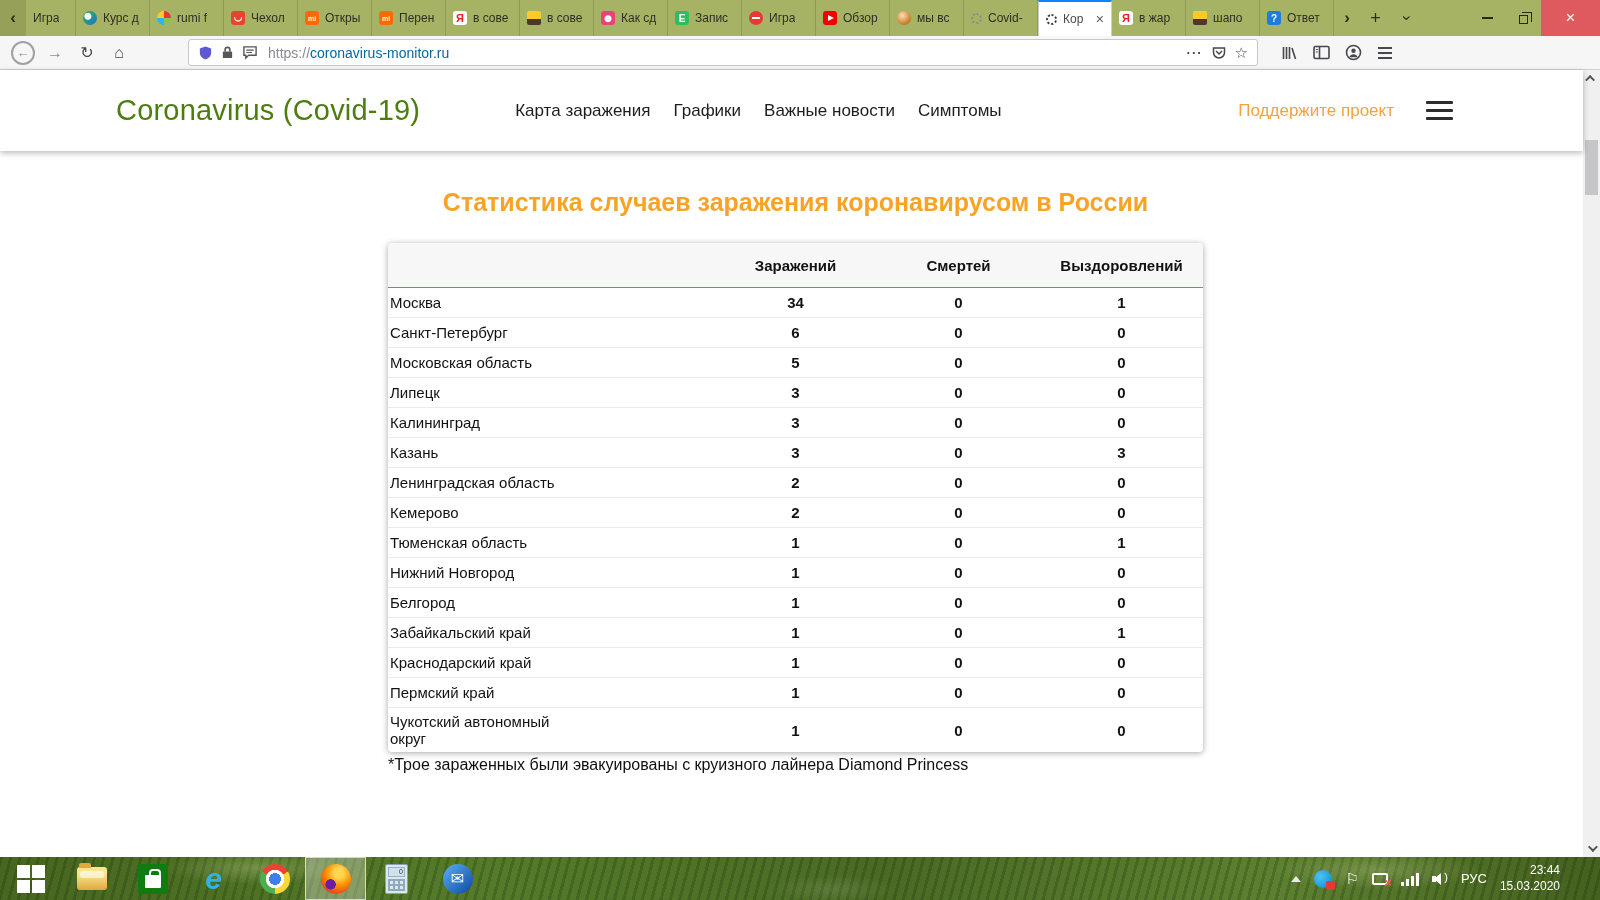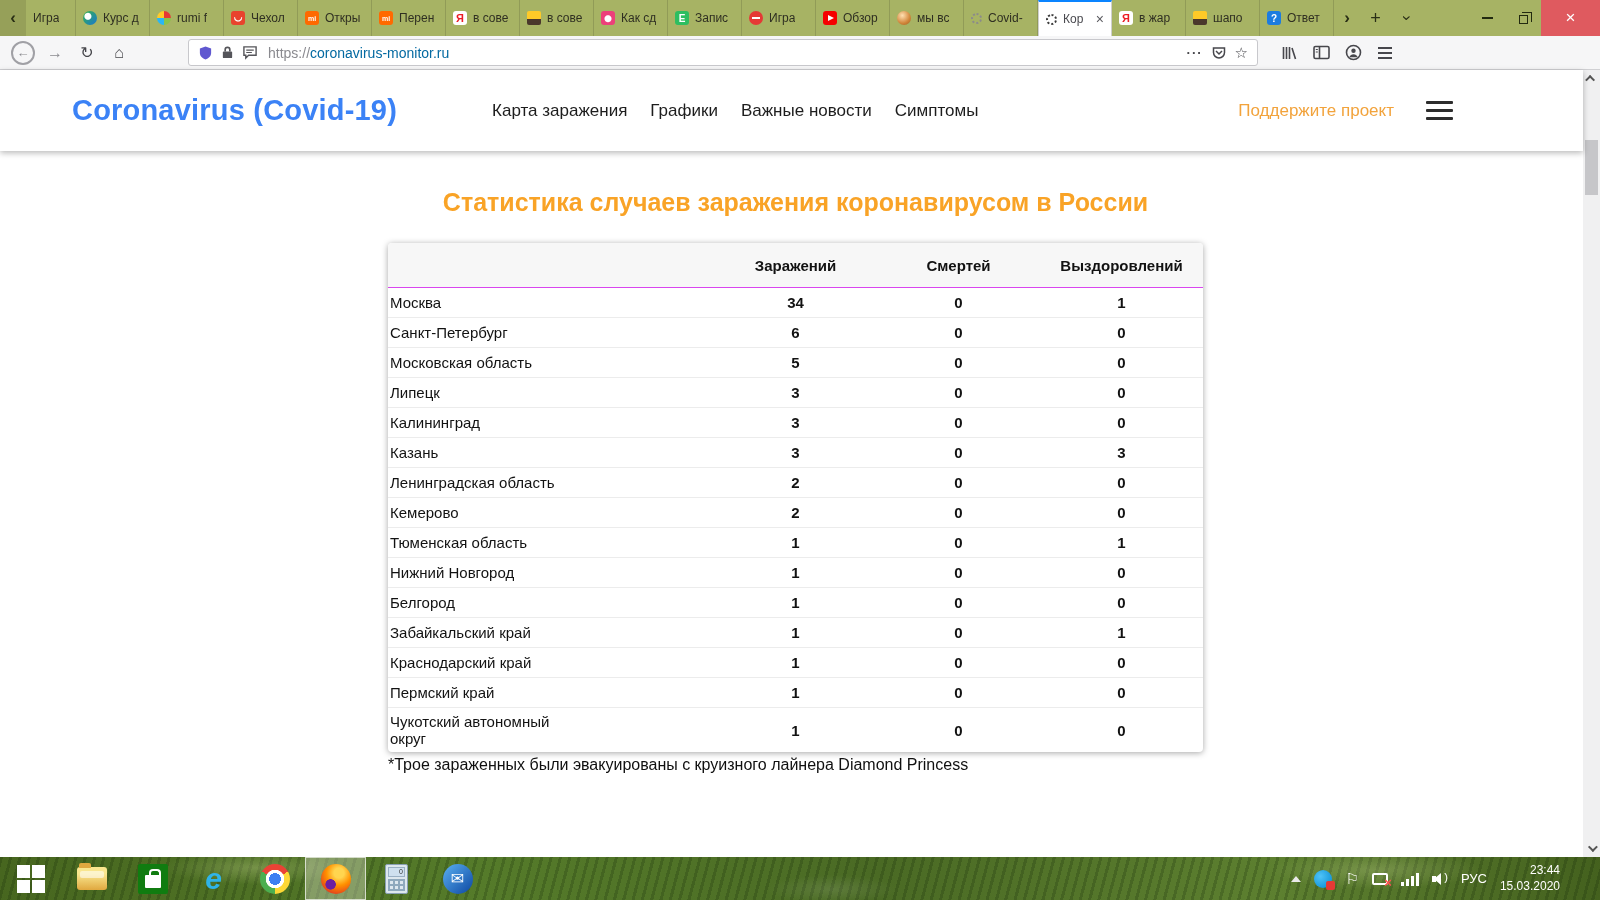--- a/index.html
+++ b/index.html
@@ -110,21 +110,21 @@
   .sb-arrow { position:absolute; left:0; right:0; height:17px; display:flex; align-items:center; justify-content:center; }
   .sb-arrow.up { top:0; } .sb-arrow.down { bottom:0; }
   .sb-arrow i { width:7px; height:7px; border-left:2px solid #555; border-top:2px solid #555; transform:rotate(45deg) translateY(2px); }
   .sb-arrow.down i { transform:rotate(225deg) translateY(2px); }
   .sb-thumb { position:absolute; left:2px; right:2px; top:70px; height:55px; background:#c6c6c9; }
 
   .site-header {
     position:absolute; top:0; left:0; right:17px; height:81px; background:#fff;
     box-shadow:0 2px 6px rgba(0,0,0,0.28); display:flex; align-items:center; z-index:2;
   }
-  .logo { margin-left:72px; font-size:29px; color:#3b82f6; letter-spacing:0.2px; font-weight:700; }
+  .logo { margin-left:116px; font-size:29px; color:#4d7c0f; letter-spacing:0.2px; font-weight:400; }
   .site-nav { margin-left:95px; display:flex; gap:23px; }
   .nav-link { font-size:17px; color:#1d1d1d; text-decoration:none; cursor:pointer; }
   .support { margin-left:auto; margin-right:32px; color:#f2a33c; font-size:17px; text-decoration:none; cursor:pointer; }
   .burger { width:27px; display:flex; flex-direction:column; gap:5px; margin-right:130px; cursor:pointer; }
   .burger i { display:block; height:3px; background:#2d2d2d; border-radius:1px; }
 
   .page-title {
     position:absolute; top:118px; left:388px; width:815px; margin:0;
     text-align:center; color:#f9a326; font-size:25px; font-weight:bold;
   }

